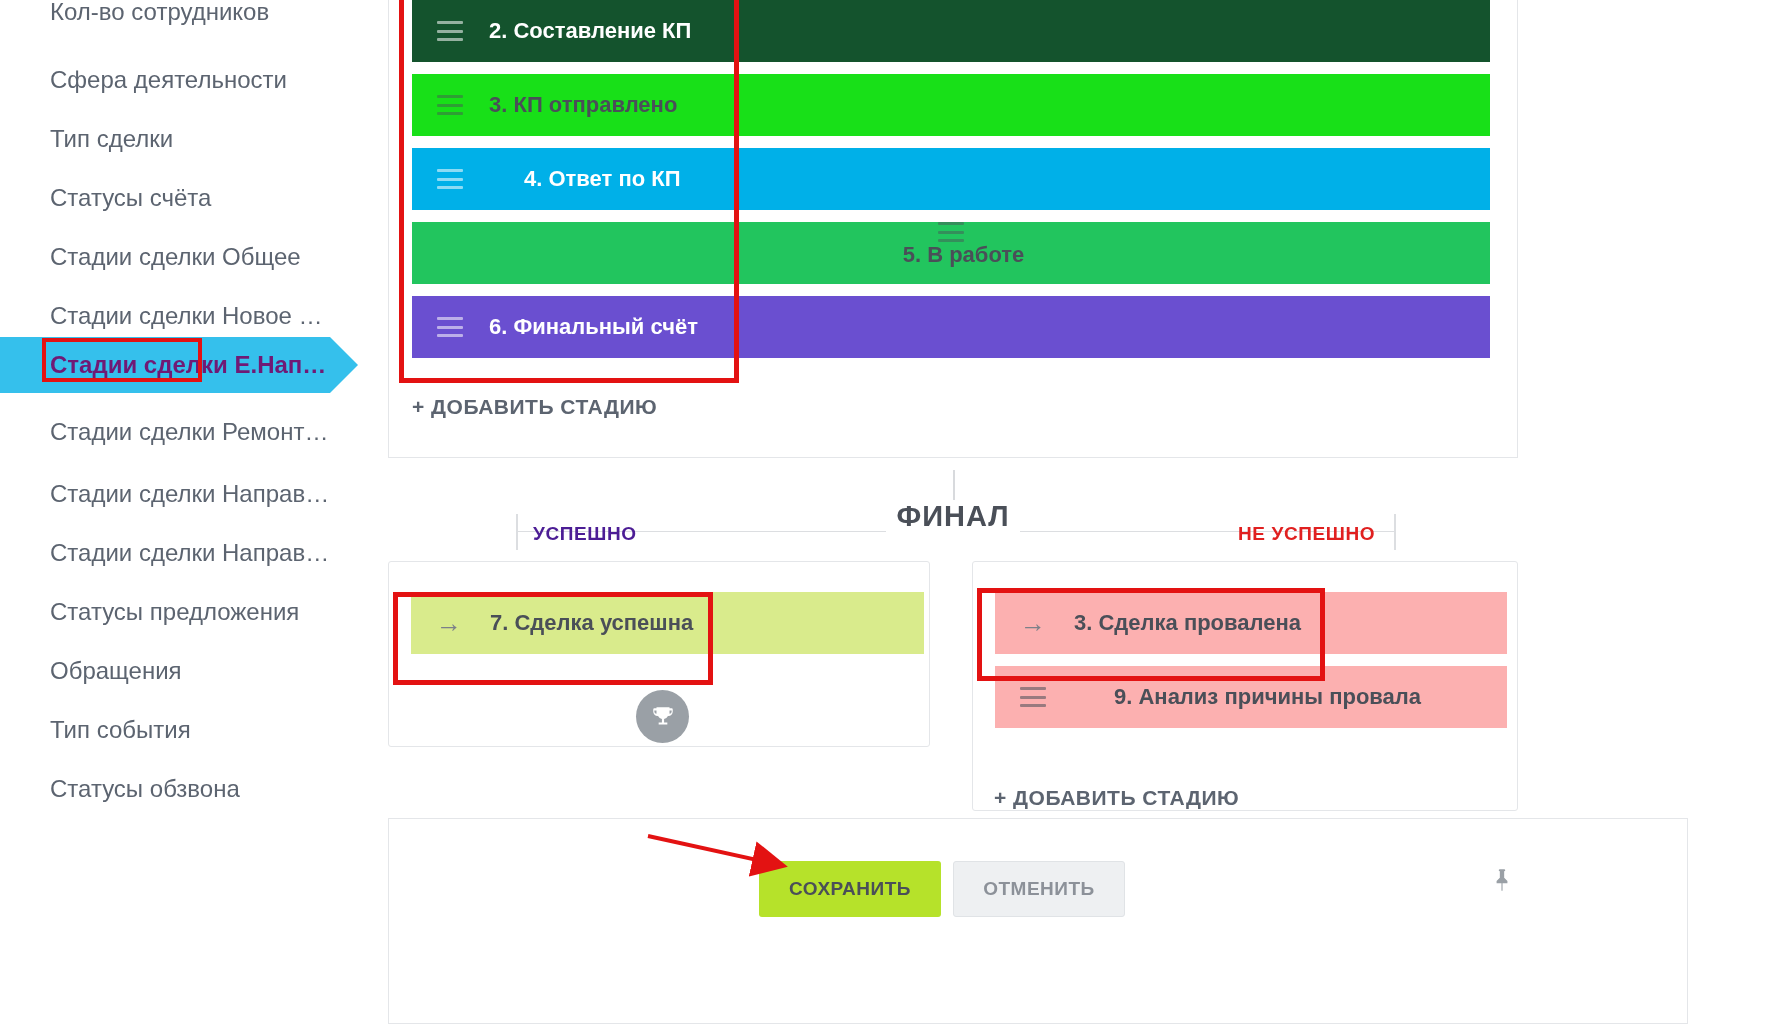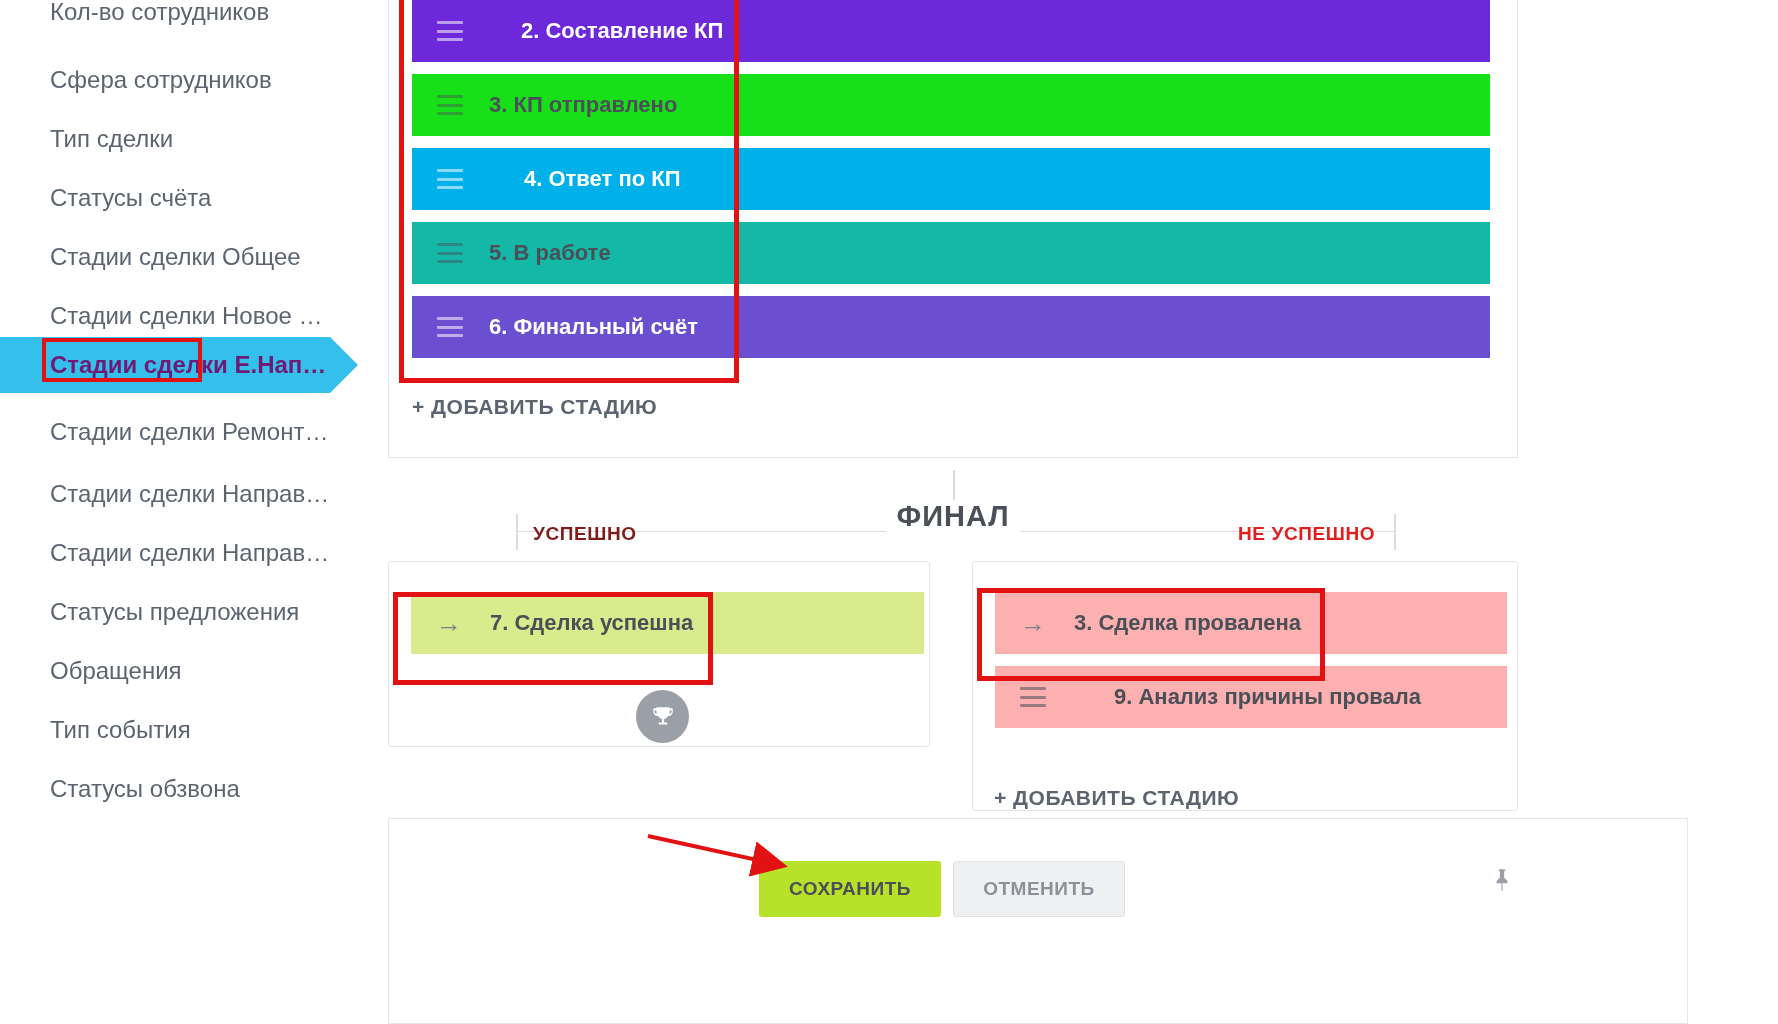--- a/index.html
+++ b/index.html
@@ -102,21 +102,21 @@
   .final-line-left {
     position: absolute; left: 128px; top: 63px; width: 370px; height: 1px; background: #dcdee1;
   }
   .final-line-right {
     position: absolute; left: 632px; top: 63px; width: 375px; height: 1px; background: #dcdee1;
   }
   .col-label {
     position: absolute; top: 55px;
     font-size: 19px; font-weight: bold; letter-spacing: .6px;
   }
-  .col-label.success { left: 145px; color: #7f1d1d; }
+  .col-label.success { left: 145px; color: #4c1d95; }
   .col-label.fail { left: 850px; color: #e02020; text-align: right; }
   .col-divider {
     position: absolute; top: 46px; width: 2px; height: 36px; background: #dcdee1;
   }
   .col-divider.left { left: 128px; }
   .col-divider.right { left: 1006px; }
 
   .card {
     position: absolute; top: 93px;
     background: #fff;
@@ -184,21 +184,21 @@
 <body>
 
 <div class="app">
 
   <div class="sidebar">
     <div id="sidebar-list">
         <div class="side-item" style="position: absolute; top: -22px;">
           <span>Кол-во сотрудников</span>
         </div>
         <div class="side-item" style="position: absolute; top: 46px;">
-          <span>Сфера сотрудников</span>
+          <span>Сфера деятельности</span>
         </div>
         <div class="side-item" style="position: absolute; top: 105px;">
           <span>Тип сделки</span>
         </div>
         <div class="side-item" style="position: absolute; top: 164px;">
           <span>Статусы счёта</span>
         </div>
         <div class="side-item" style="position: absolute; top: 223px;">
           <span>Стадии сделки Общее</span>
         </div>
@@ -228,21 +228,21 @@
         </div>
         <div class="side-item" style="position: absolute; top: 755px;">
           <span>Статусы обзвона</span>
         </div>
       </div>
   </div>
   <div class="hl-side"></div>
 
   <div class="panel-stages">
     <div class="stage-list" id="stage-list">
-        <div class="stage-row" style="background: #6d28d9; gap: 32px;">
+        <div class="stage-row" style="background: #14532d;">
           <span class="drag-handle">
             <i></i>
             <i></i>
             <i></i>
           </span>
           <span>2. Составление КП</span>
         </div>
         <div class="stage-row dark-text" style="background: rgb(24, 224, 24);">
           <span class="drag-handle">
             <i></i>
@@ -252,21 +252,21 @@
           <span>3. КП отправлено</span>
         </div>
         <div class="stage-row" style="background: rgb(0, 176, 232); gap: 35px;">
           <span class="drag-handle">
             <i></i>
             <i></i>
             <i></i>
           </span>
           <span>4. Ответ по КП</span>
         </div>
-        <div class="stage-row dark-text" style="background: #14b8a6;">
+        <div class="stage-row dark-text" style="background: #22c55e; flex-direction: column;">
           <span class="drag-handle">
             <i></i>
             <i></i>
             <i></i>
           </span>
           <span>5. В работе</span>
         </div>
         <div class="stage-row" style="background: rgb(106, 79, 208);">
           <span class="drag-handle">
             <i></i>

